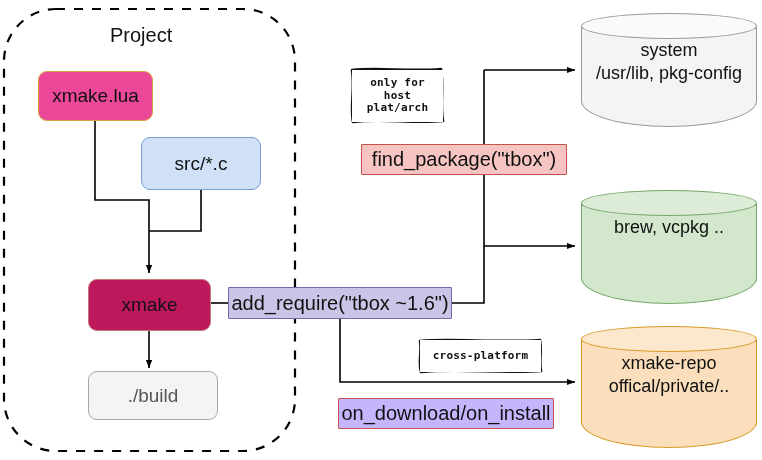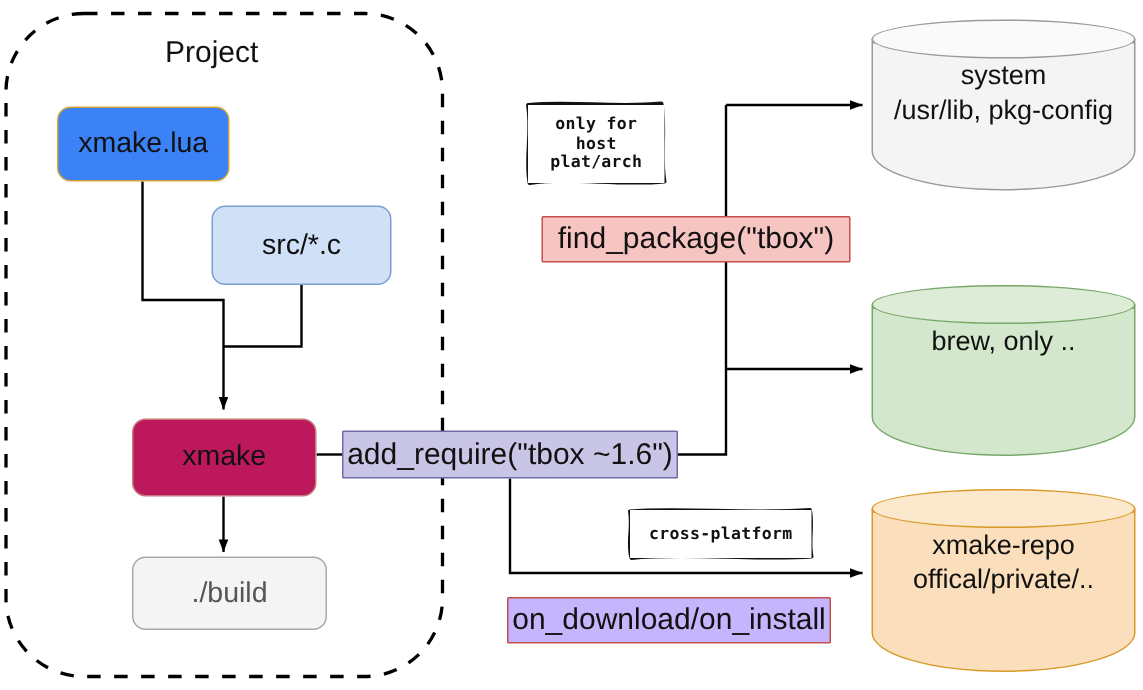--- a/index.html
+++ b/index.html
@@ -12,21 +12,21 @@
   svg.layer{position:absolute;left:0;top:0;width:762px;height:460px;pointer-events:none;}
 
   .node{
     position:absolute;box-sizing:border-box;display:flex;
     align-items:center;justify-content:center;text-align:center;
     line-height:1.15;
   }
 
   
   .rbox{border-radius:9px;border-width:1.4px;border-style:solid;font-size:19px;}
-  .box-xmakelua{background:#3b82f6;border-color:#d6a33a;color:#111;}
+  .box-xmakelua{background:#ec4899;border-color:#d6a33a;color:#111;}
   .box-src{background:#cfe0f7;border-color:#7a9fd4;color:#111;}
   .box-xmake{background:#be185d;border-color:#c4797a;color:#111;}
   .box-build{background:#f4f4f4;border-color:#a8a8a8;color:#555;}
 
   
   .cbox{border-width:1.4px;border-style:solid;font-size:20px;border-radius:1px;}
   .box-addreq{background:#c9c5e6;border-color:#6f6aa8;color:#111;}
   .box-findpkg{background:#f6c5c2;border-color:#c4514c;color:#111;}
   .box-ondl{background:#c4b5fd;border-color:#c4514c;color:#111;}
 
@@ -151,21 +151,21 @@
     <div class="cyl-text">
       <span>system</span>
       <span>/usr/lib, pkg-config</span>
     </div>
   </div>
 
   <div class="cyl cyl-3rd" style="left:581px;top:190px;width:176px;height:114px;">
     <div class="cyl-body"></div>
     <div class="cyl-top"></div>
     <div class="cyl-text">
-      <span>brew, only ..</span>
+      <span>brew, vcpkg ..</span>
     </div>
   </div>
 
   <div class="cyl cyl-repo" style="left:581px;top:326px;width:176px;height:122px;">
     <div class="cyl-body"></div>
     <div class="cyl-top"></div>
     <div class="cyl-text">
       <span>xmake-repo</span>
       <span>offical/private/..</span>
     </div>

